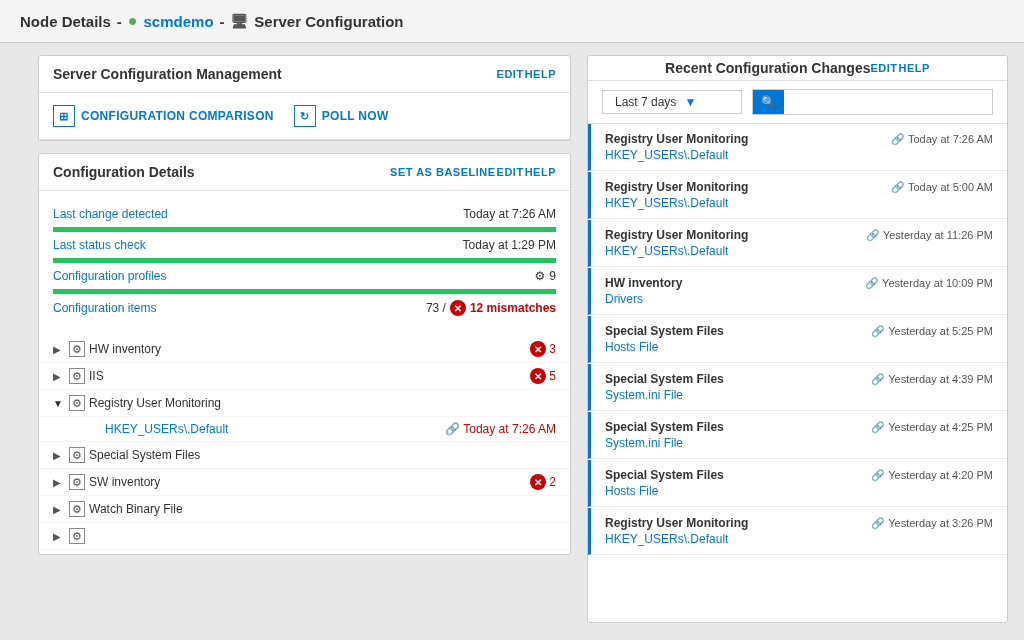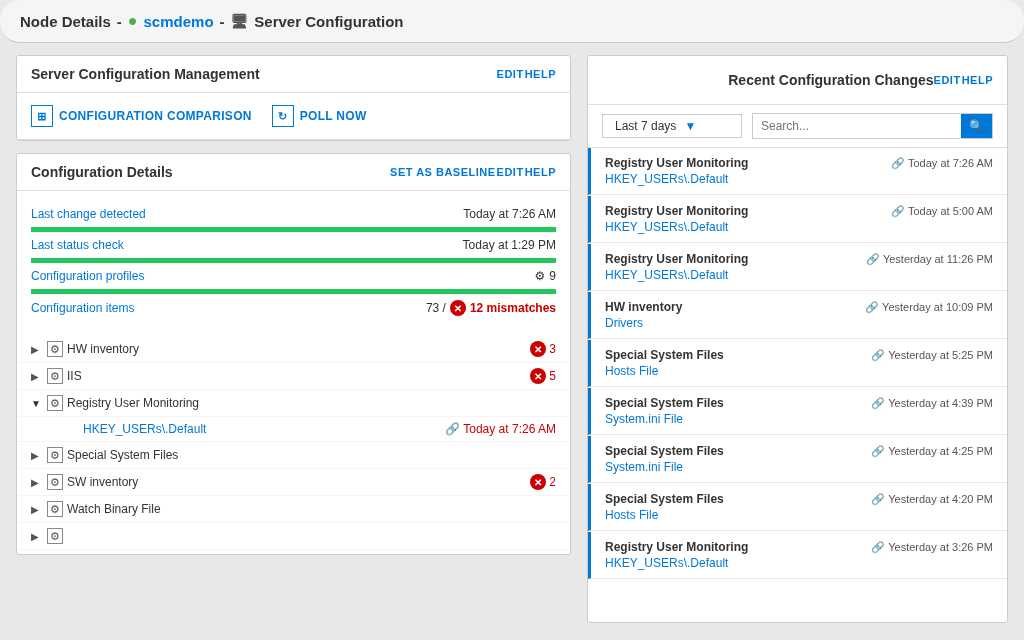--- a/index.html
+++ b/index.html
@@ -11,21 +11,20 @@
     }
     .page-header {
       background: #f5f5f5;
       border-bottom: 1px solid #ccc;
       padding: 12px 20px;
       display: flex;
       align-items: center;
       gap: 6px;
       font-size: 15px;
       font-weight: bold;
-      border-radius: 20px;
     }
     .page-header .green-dot {
       color: #4caf50;
       font-size: 16px;
     }
     .page-header .node-link {
       color: #0078d7;
       text-decoration: none;
     }
     .page-header .server-icon {
@@ -49,20 +48,21 @@
       background: #fff;
       border: 1px solid #ccc;
       border-radius: 3px;
       display: flex;
       flex-direction: column;
     }
     .panel {
       background: #fff;
       border: 1px solid #ccc;
       border-radius: 3px;
+      margin-left: 22px;
     }
     .panel-header {
       display: flex;
       justify-content: space-between;
       align-items: center;
       padding: 10px 14px;
       border-bottom: 1px solid #e0e0e0;
     }
     .panel-header-title {
       font-size: 14px;
@@ -199,23 +199,23 @@
     .tree-date {
       font-size: 12px;
       color: #cc0000;
       display: flex;
       align-items: center;
       gap: 3px;
     }
     
     .right-panel-header {
       display: flex;
-      justify-content: flex-end;
-      align-items: center;
-      padding: 16px 14px;
+      justify-content: center;
+      align-items: center;
+      padding: 4px 14px;
       border-bottom: 1px solid #e0e0e0;
     }
     .right-panel-title {
       font-size: 14px;
       font-weight: bold;
     }
     .right-panel-controls {
       display: flex;
       align-items: center;
       gap: 10px;
@@ -441,21 +441,20 @@
         <span>EDIT</span>
         <span>HELP</span>
       </div>
     </div>
     <div class="right-panel-controls">
       <div class="dropdown-select">
         <span>Last 7 days</span>
         <span class="dropdown-arrow">▼</span>
       </div>
       <div class="search-box">
-        <input type="text" placeholder="Search..." style="">
         <button class="search-btn">🔍</button>
       </div>
     </div>
     <div class="changes-list" id="changes-container">
     <div class="change-item">
     <div class="change-item-header">
       <span class="change-item-name">Registry User Monitoring</span>
       <span class="change-item-time">
         <span>🔗</span> Today at 7:26 AM
       </span>

